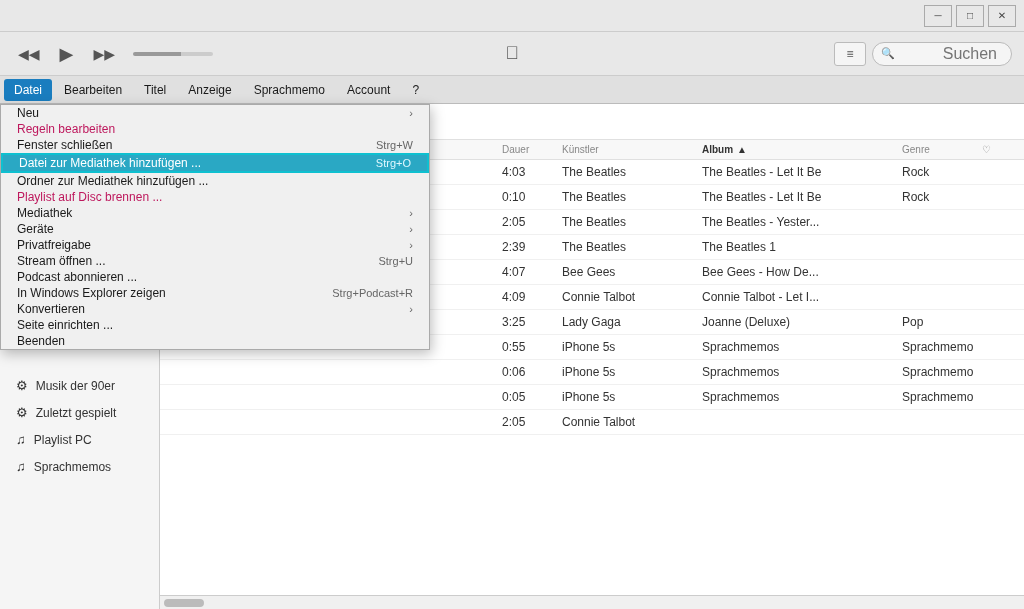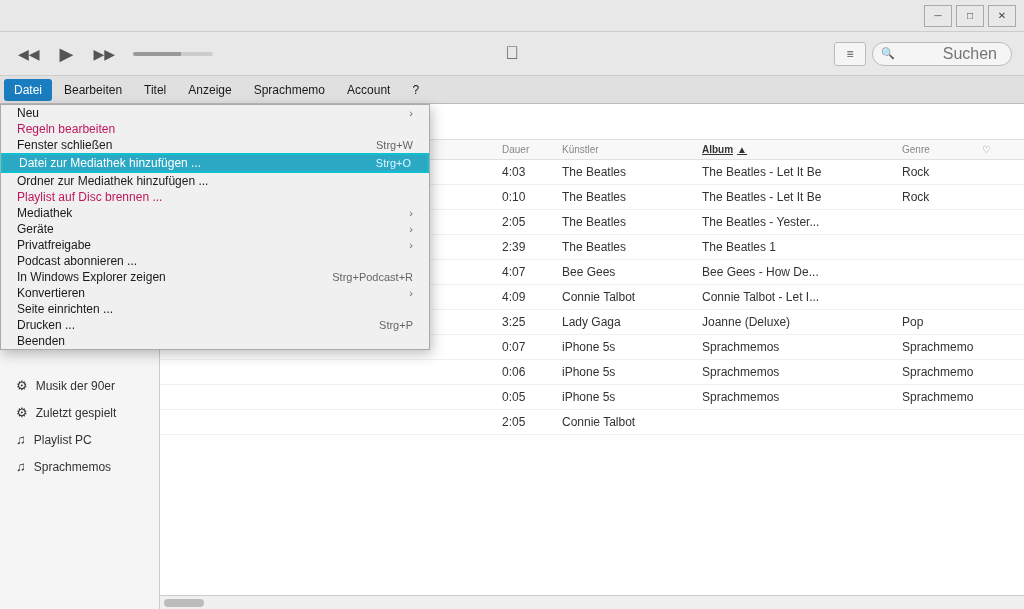--- a/index.html
+++ b/index.html
@@ -202,21 +202,20 @@
       color: #888;
       position: sticky;
       top: 4px;
     }
     .table-header .col-album {
       font-weight: bold;
       color: #333;
       display: flex;
       align-items: flex-start;
       gap: 4px;
-      text-decoration: underline;
     }
     .table-row {
       display: grid;
       grid-template-columns: 40px 1fr 60px 140px 200px 80px 30px;
       padding: 5px 12px;
       border-bottom: 1px solid #f0f0f0;
       font-size: 12px;
       color: #333;
     }
     .col { display: flex; align-items: center; }
@@ -429,21 +428,21 @@
       <div class="col"></div>
       <div class="col">3:25</div>
       <div class="col">Lady Gaga</div>
       <div class="col">Joanne (Deluxe)</div>
       <div class="col">Pop</div>
       <div class="col"></div>
     </div>
           <div class="table-row">
       <div class="col"></div>
       <div class="col"></div>
-      <div class="col">0:07</div>
+      <div class="col">0:55</div>
       <div class="col">iPhone 5s</div>
       <div class="col">Sprachmemos</div>
       <div class="col">Sprachmemo</div>
       <div class="col"></div>
     </div>
           <div class="table-row">
       <div class="col"></div>
       <div class="col"></div>
       <div class="col">0:06</div>
       <div class="col">iPhone 5s</div>
@@ -509,38 +508,38 @@
     </div>
         <div class="dropdown-item">
       <span>Geräte</span>
       <span class="shortcut"> ›</span>
     </div>
         <div class="dropdown-item">
       <span>Privatfreigabe</span>
       <span class="shortcut"> ›</span>
     </div>
         <div class="dropdown-item">
+      <span>Stream öffnen ...</span>
+      <span class="shortcut">Strg+U</span>
+    </div>
+        <div class="dropdown-item">
       <span>Podcast abonnieren ...</span>
       <span class="shortcut"></span>
     </div>
         <div class="dropdown-item">
       <span>In Windows Explorer zeigen</span>
       <span class="shortcut">Strg+Podcast+R</span>
     </div>
         <div class="dropdown-item">
       <span>Konvertieren</span>
       <span class="shortcut"> ›</span>
     </div>
         <div class="dropdown-item">
       <span>Seite einrichten ...</span>
       <span class="shortcut"></span>
     </div>
         <div class="dropdown-item">
-      <span>Drucken ...</span>
-      <span class="shortcut">Strg+P</span>
-    </div>
-        <div class="dropdown-item">
       <span>Beenden</span>
       <span class="shortcut"></span>
     </div>
       </div>
   </div>
 </div>
 
 </body></html>

